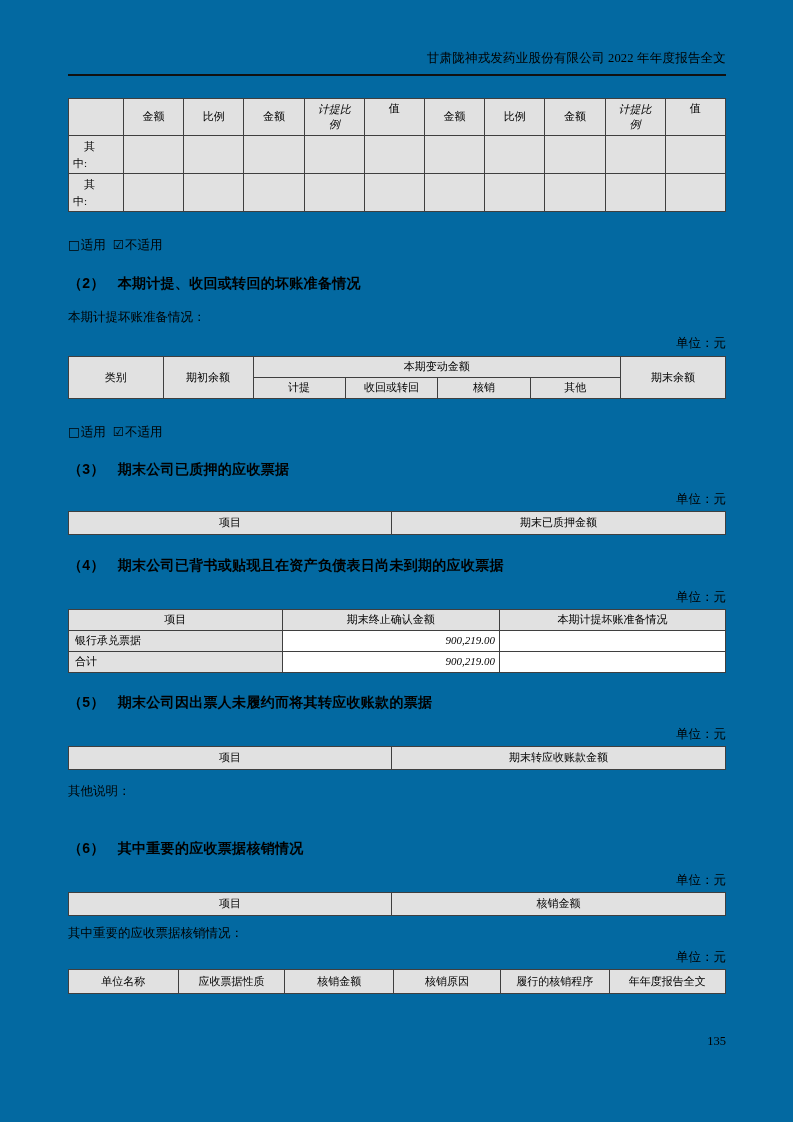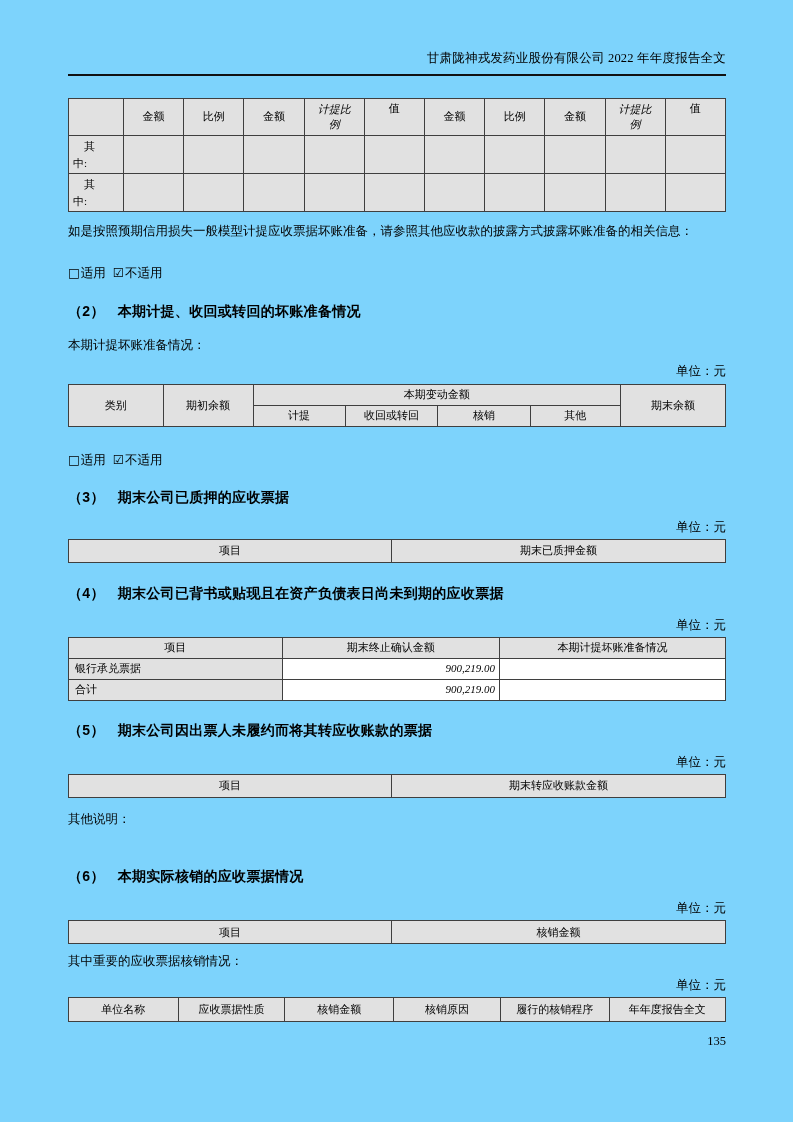--- a/index.html
+++ b/index.html
@@ -1,21 +1,21 @@
 <!DOCTYPE html>
 <html><head>
 <meta charset="utf-8">
 <style>
   * { margin:0; padding:0; box-sizing:border-box; }
   html,body { background:#888; }
   .page {
     position:relative;
     width:793px; height:1122px;
     margin:0 auto;
-    background:#7dd3fc;
+    background:#0369a1;
     color:#000;
     font-family:"Liberation Serif","DejaVu Serif",serif;
     font-size:12.5px;
     padding:50px 67px 0 68px;
     overflow:hidden;
   }
   .hdr { text-align:right; font-size:12.5px; letter-spacing:0.2px;
          padding-bottom:7px; border-bottom:2px solid #111; }
   table { border-collapse:collapse; width:100%; table-layout:fixed;
           font-size:11px; }
@@ -112,21 +112,20 @@
       <td></td>
           <td></td>
       <td></td>
           <td></td>
       <td></td>
           <td></td>
     </tr>
   </tbody>
     </table>
 
-  <div class="note">如是按照预期信用损失一般模型计提应收票据坏账准备，请参照其他应收款的披露方式披露坏账准备的相关信息：</div>
 
   <div class="cbline">
     <span class="cb-opt"><span class="bx">□</span><span>适用</span></span><span class="cb-opt"><span class="bx">☑</span><span>不适用</span></span>
   </div>
 
   <div class="heading h2m">
     <span>（2）</span><span class="ht">本期计提、收回或转回的坏账准备情况</span>
   </div>
   <div class="intro">本期计提坏账准备情况：</div>
   <div class="unit u2">单位：元</div>
@@ -220,21 +219,21 @@
     <tbody>
         <tr>
       <td>项目</td>
       <td>期末转应收账款金额</td>
     </tr>
   </tbody>
     </table>
   <div class="note mt12">其他说明：</div>
 
   <div class="heading h6m">
-    <span>（6）</span><span class="ht">本期实际核销的应收票据情况</span>
+    <span>（6）</span><span class="ht">其中重要的应收票据核销情况</span>
   </div>
   <div class="unit">单位：元</div>
   <table class="t6">
     <colgroup>
         <col style="width:49.2%">
         <col>
       </colgroup>
     <tbody>
         <tr>
       <td>项目</td>

